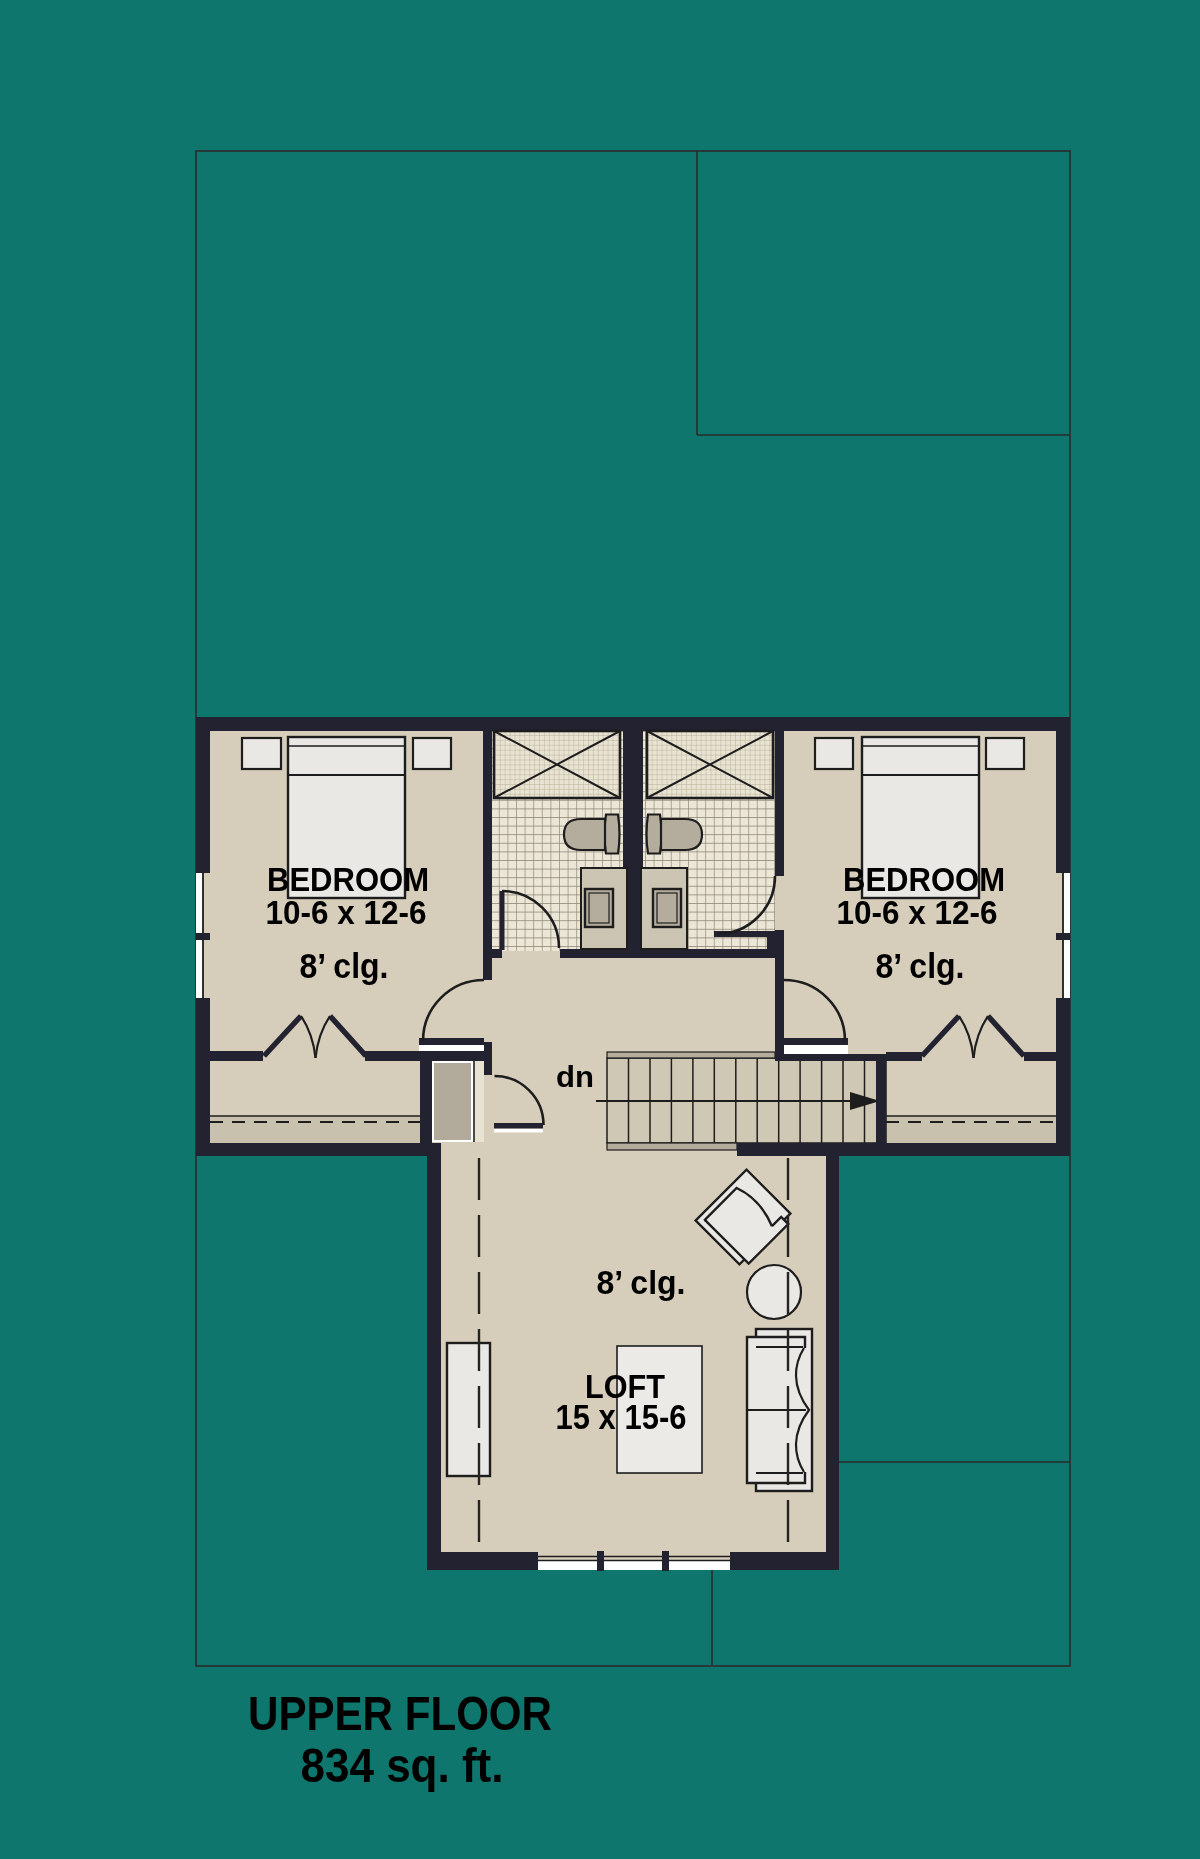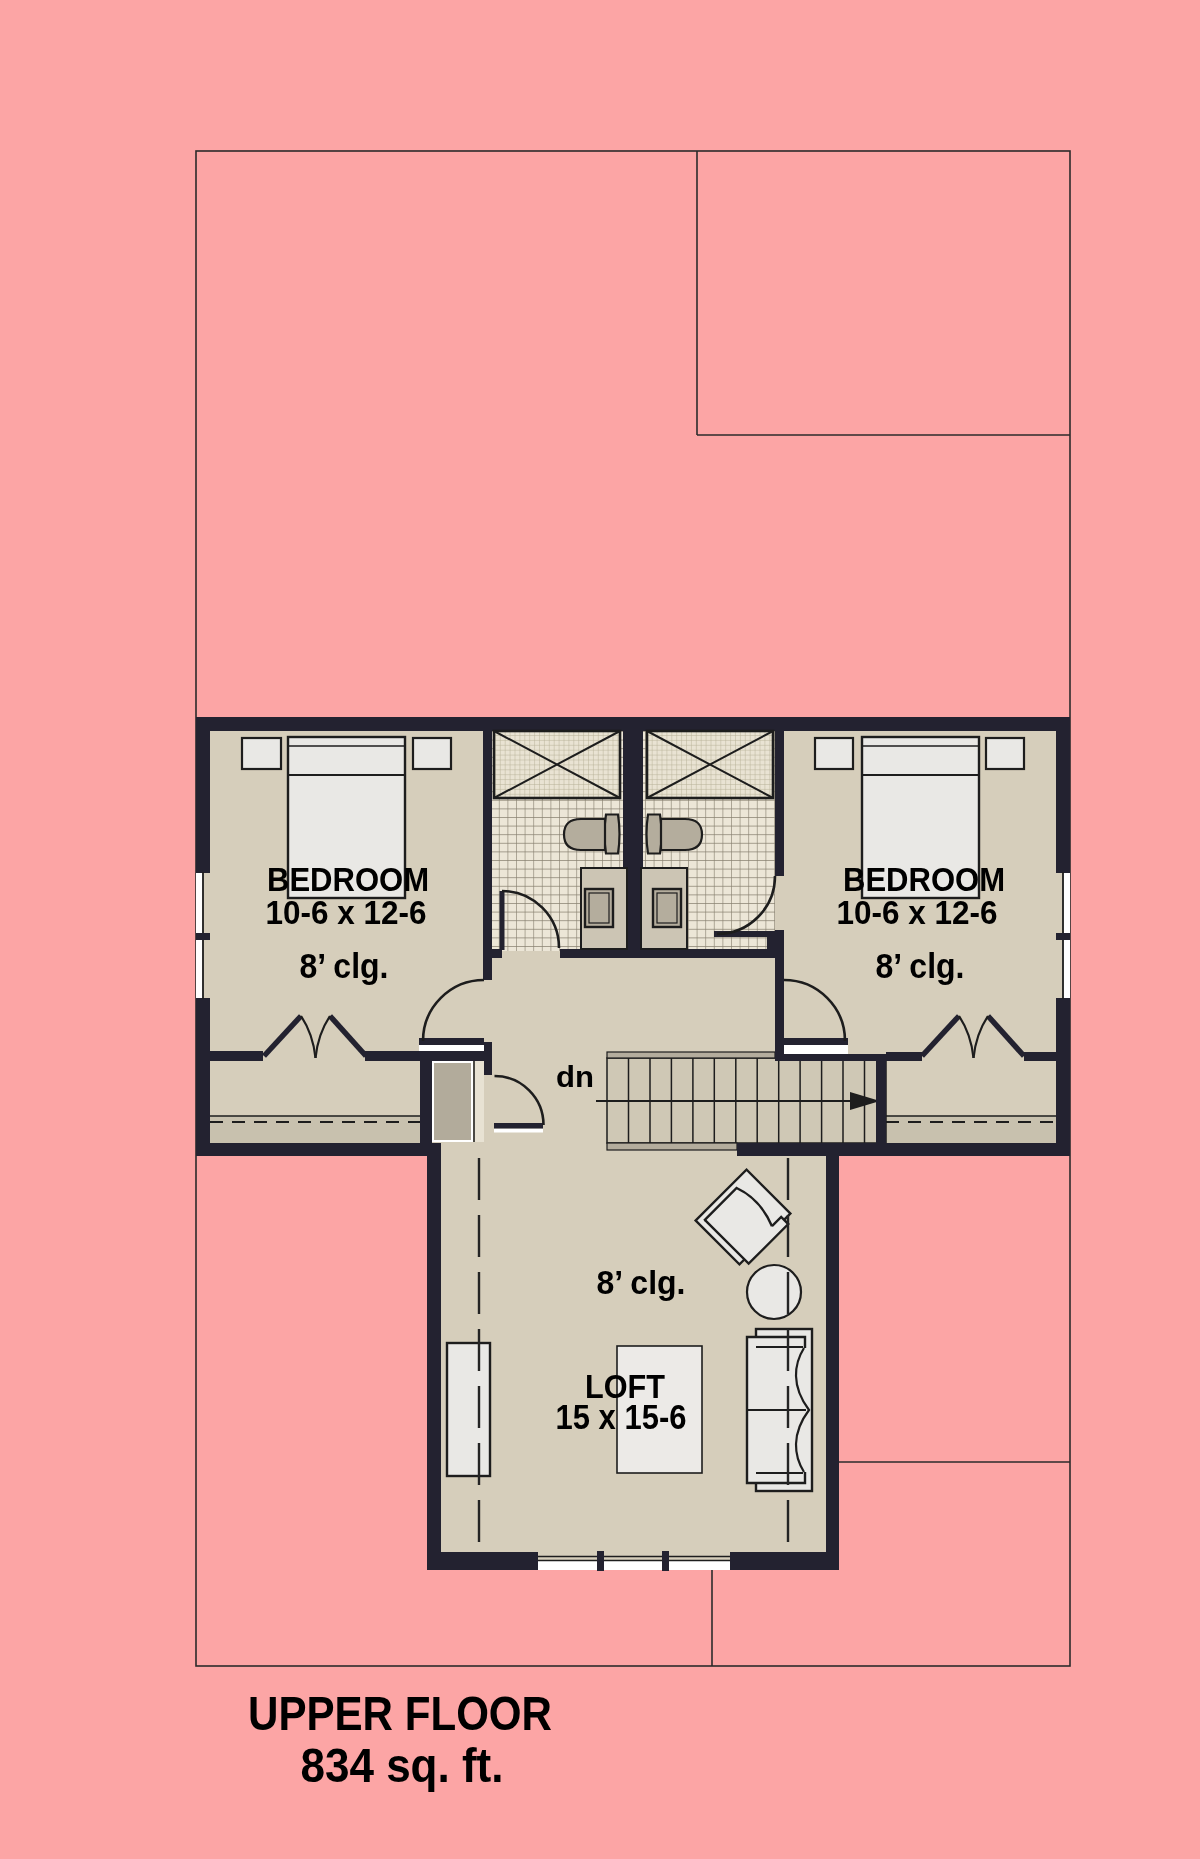--- a/index.html
+++ b/index.html
@@ -1,16 +1,16 @@
 <!DOCTYPE html>
 <html><head>
 <meta charset="utf-8">
 <style>
   html,body{margin:0;padding:0;background:#ffffff;}
-  #page{position:relative;width:1200px;height:1859px;background:#fca5a5;font-family:"Liberation Sans",sans-serif;}
+  #page{position:relative;width:1200px;height:1859px;background:#0f766e;font-family:"Liberation Sans",sans-serif;}
   svg{position:absolute;top:0;left:0;}
   text{font-family:"Liberation Sans",sans-serif;font-weight:bold;fill:#000000;}
 </style>
 </head>
 <body>
 <div id="page">
 <svg width="1200" height="1859" viewBox="0 0 1200 1859">
 <defs>
   <pattern id="tile" width="8.6" height="8.6" patternUnits="userSpaceOnUse">
     <rect width="8.6" height="8.6" fill="#ece6d7"></rect>

